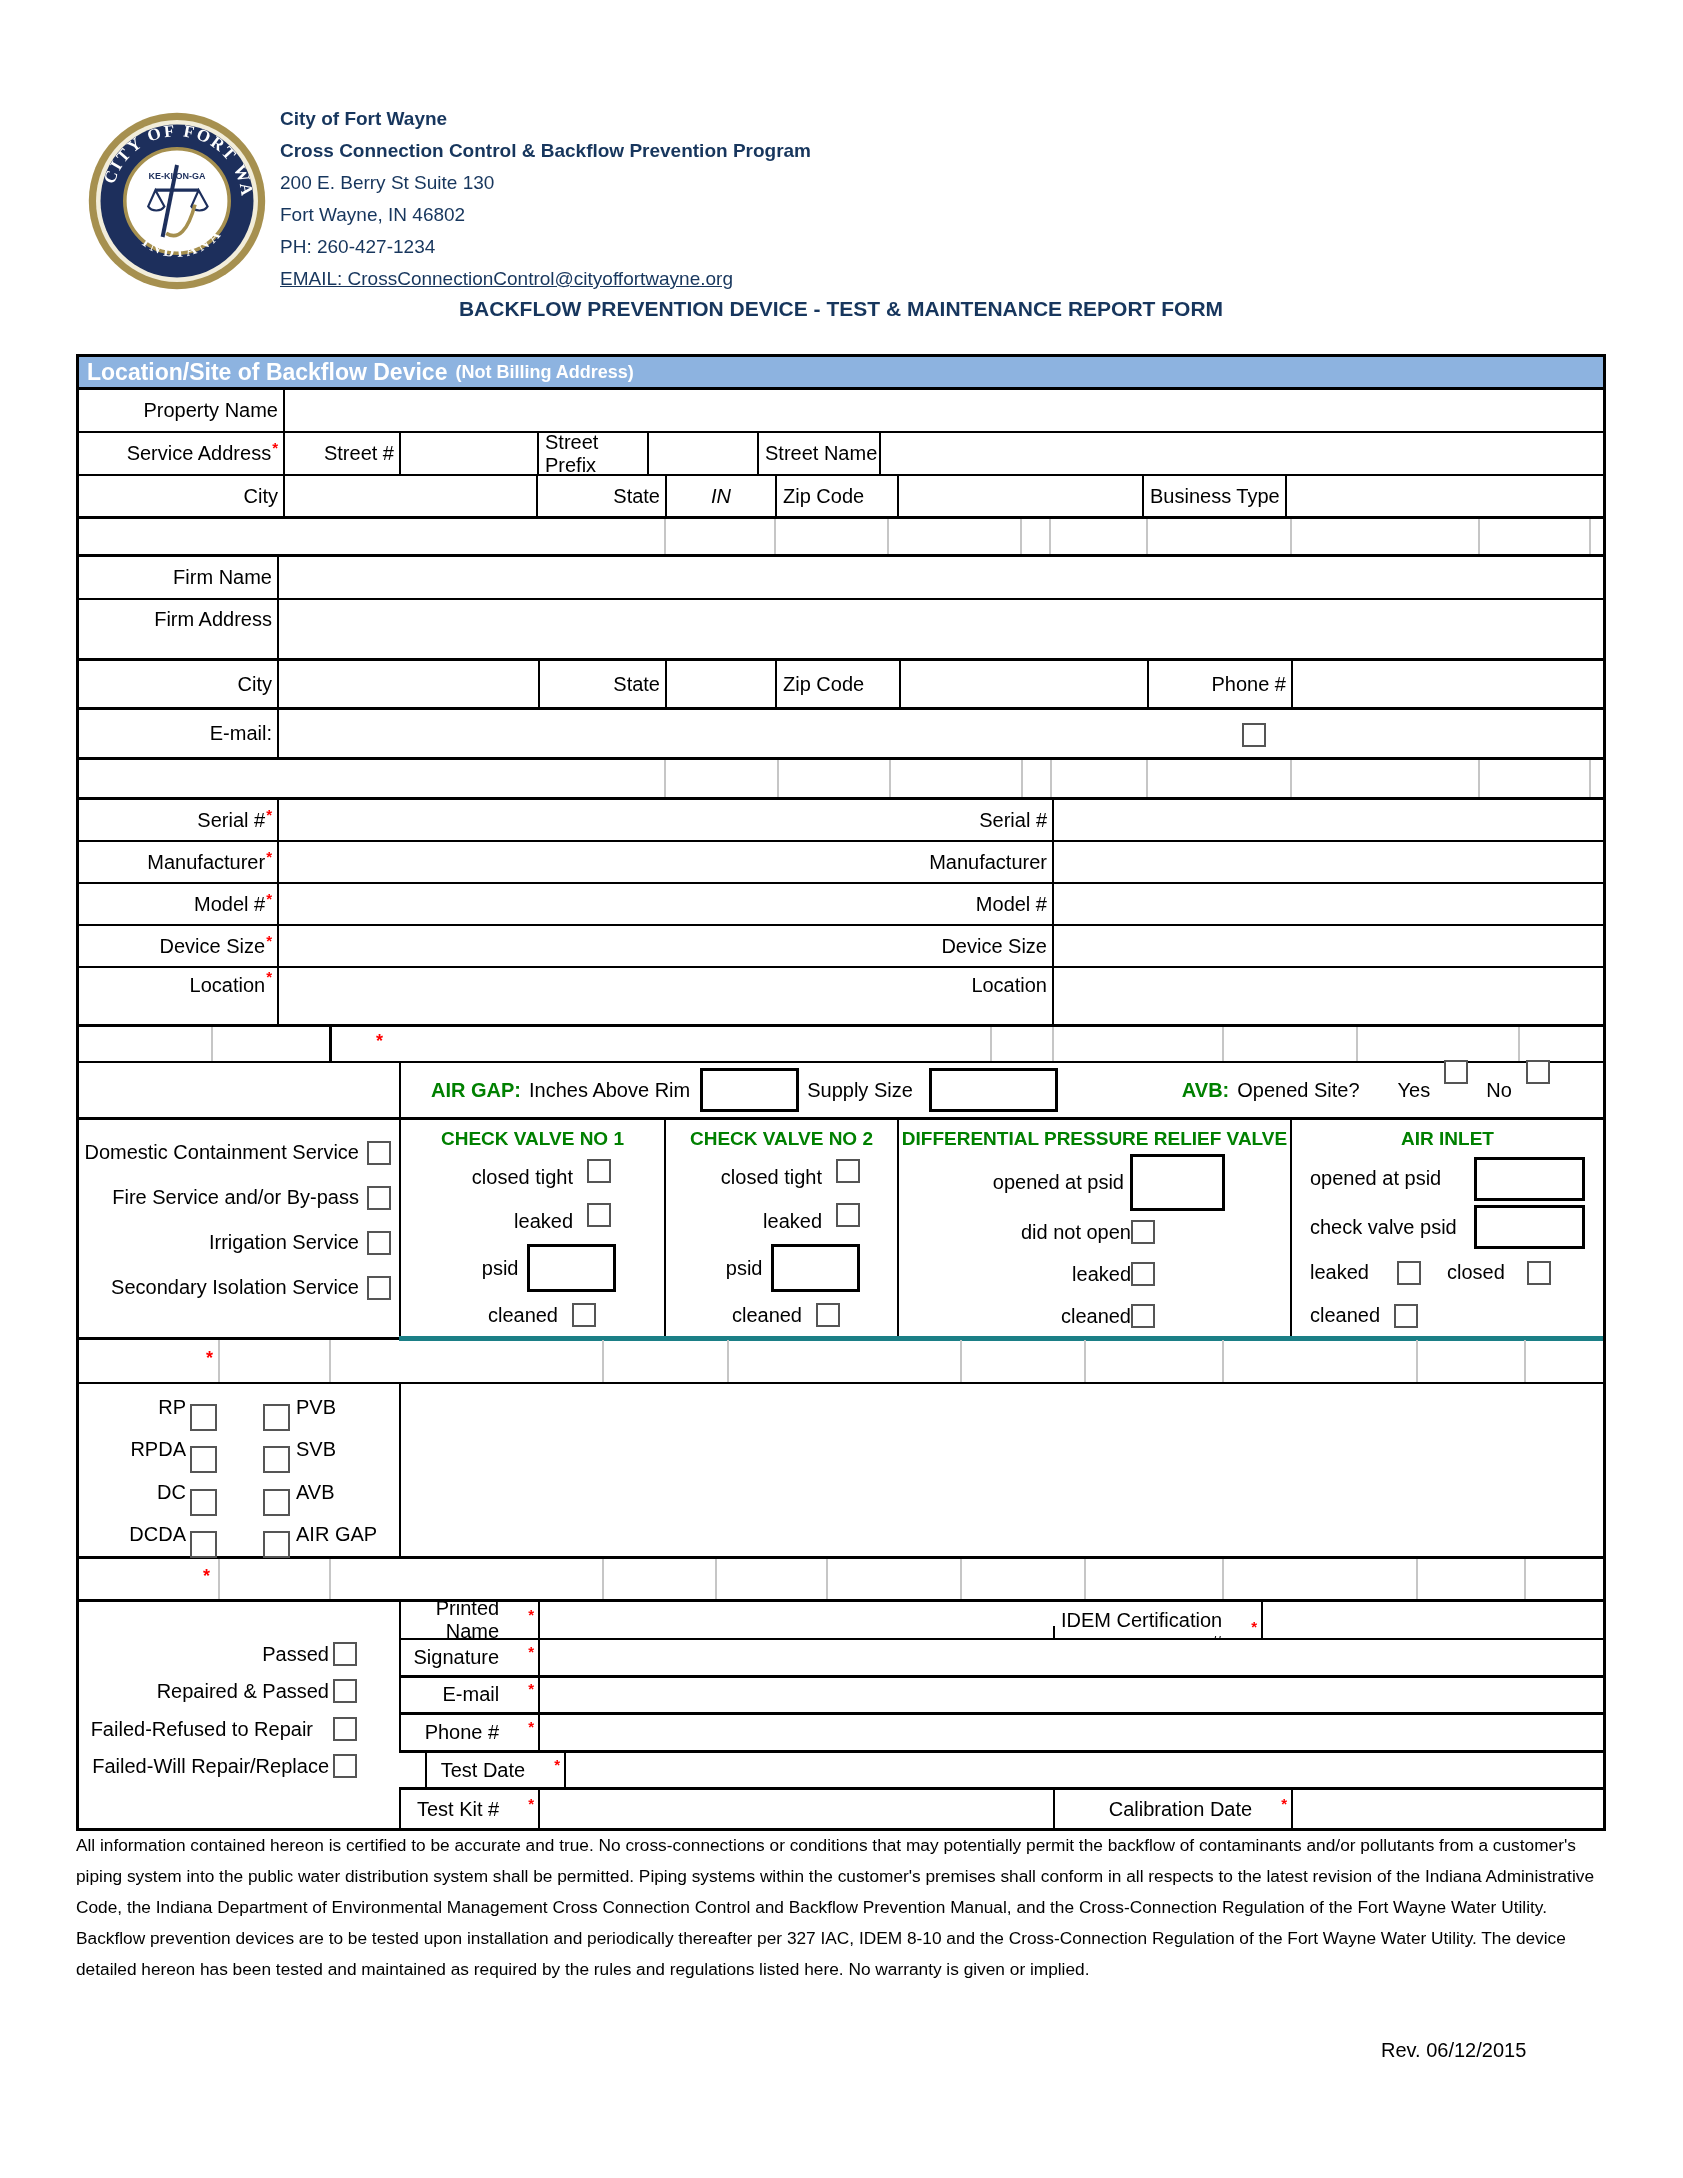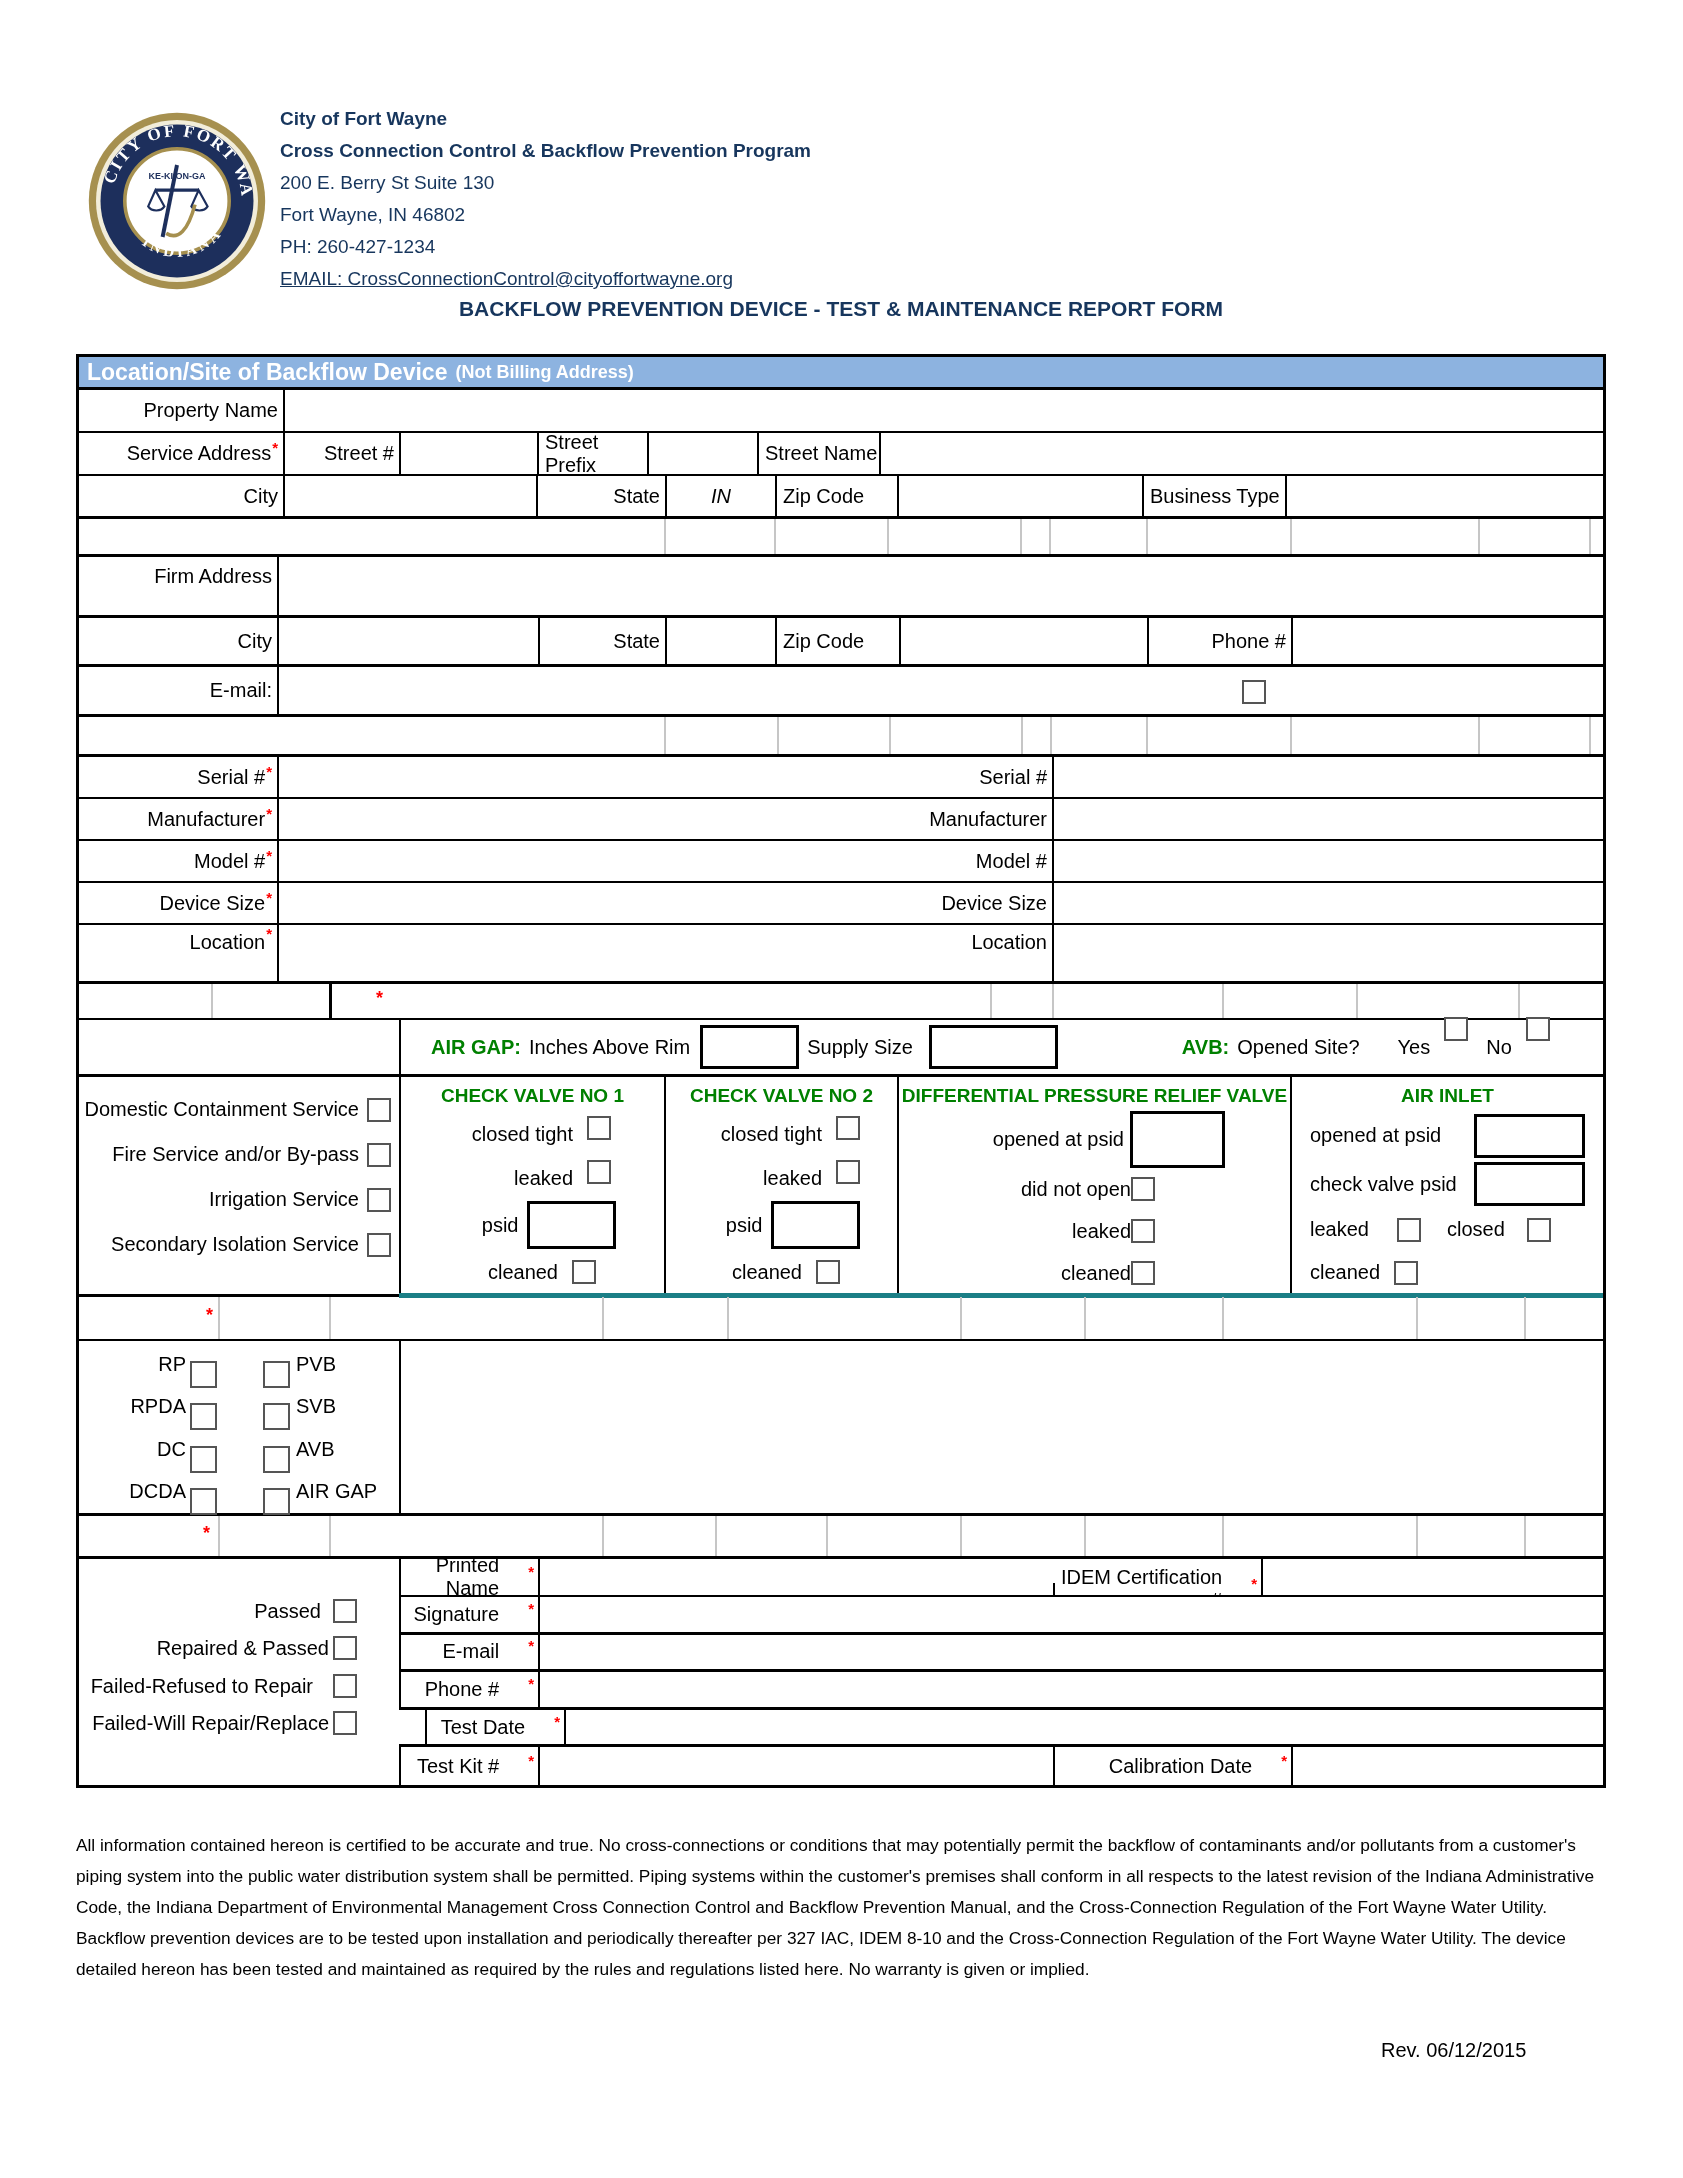--- a/index.html
+++ b/index.html
@@ -120,20 +120,24 @@
         <span class="g" style="left:695px;"></span>
         <span class="g" style="left:808px;"></span>
       <span class="g" style="left:941px;"></span>
         <span class="g" style="left:970px;"></span>
         <span class="g" style="left:1067px;"></span>
       <span class="g" style="left:1211px;"></span>
         <span class="g" style="left:1399px;"></span>
         <span class="g" style="left:1510px;"></span>
     </div>
 
+    <div class="r" style="height:43px;">
+      <div class="c lab" style="width:198px;">Firm Name</div>
+      <div class="c in" style="flex:1;"></div>
+    </div>
     <div class="r th" style="height:61px;">
       <div class="c lab" style="width:198px;align-items:flex-start;padding-top:8px;">Firm Address</div>
       <div class="c in" style="flex:1;"></div>
     </div>
     <div class="r th" style="height:49px;">
       <div class="c lab" style="width:198px;">City</div>
       <div class="c in" style="width:261px;"></div>
       <div class="c lab" style="width:127px;">State</div>
       <div class="c in" style="width:110px;"></div>
       <div class="c labl" style="width:124px;">Zip Code</div>
@@ -388,21 +392,21 @@
         <span class="g" style="left:747px;"></span>
       <span class="g" style="left:881px;"></span>
         <span class="g" style="left:1005px;"></span>
         <span class="g" style="left:1143px;"></span>
       <span class="g" style="left:1337px;"></span>
         <span class="g" style="left:1445px;"></span>
     </div>
 
     <div class="r" style="height:226px;border-bottom:none;">
       <div class="c" style="width:320px;position:relative;">
-        <div style="position:absolute;top:40px;right:42px;display:flex;align-items:center;gap:8px;">
+        <div style="position:absolute;top:40px;right:42px;display:flex;align-items:center;">
           <span style="font-size:20px;">Passed</span>
           <span class="cb" style="margin-left:4px;"></span>
         </div>
         <div style="position:absolute;top:77px;right:42px;display:flex;align-items:center;">
           <span style="font-size:20px;">Repaired &amp; Passed</span>
           <span class="cb" style="margin-left:4px;"></span>
         </div>
         <div style="position:absolute;top:115px;right:42px;display:flex;align-items:center;">
           <span style="font-size:20px;">Failed-Refused to Repair</span>
           <span class="cb" style="margin-left:20px;"></span>

